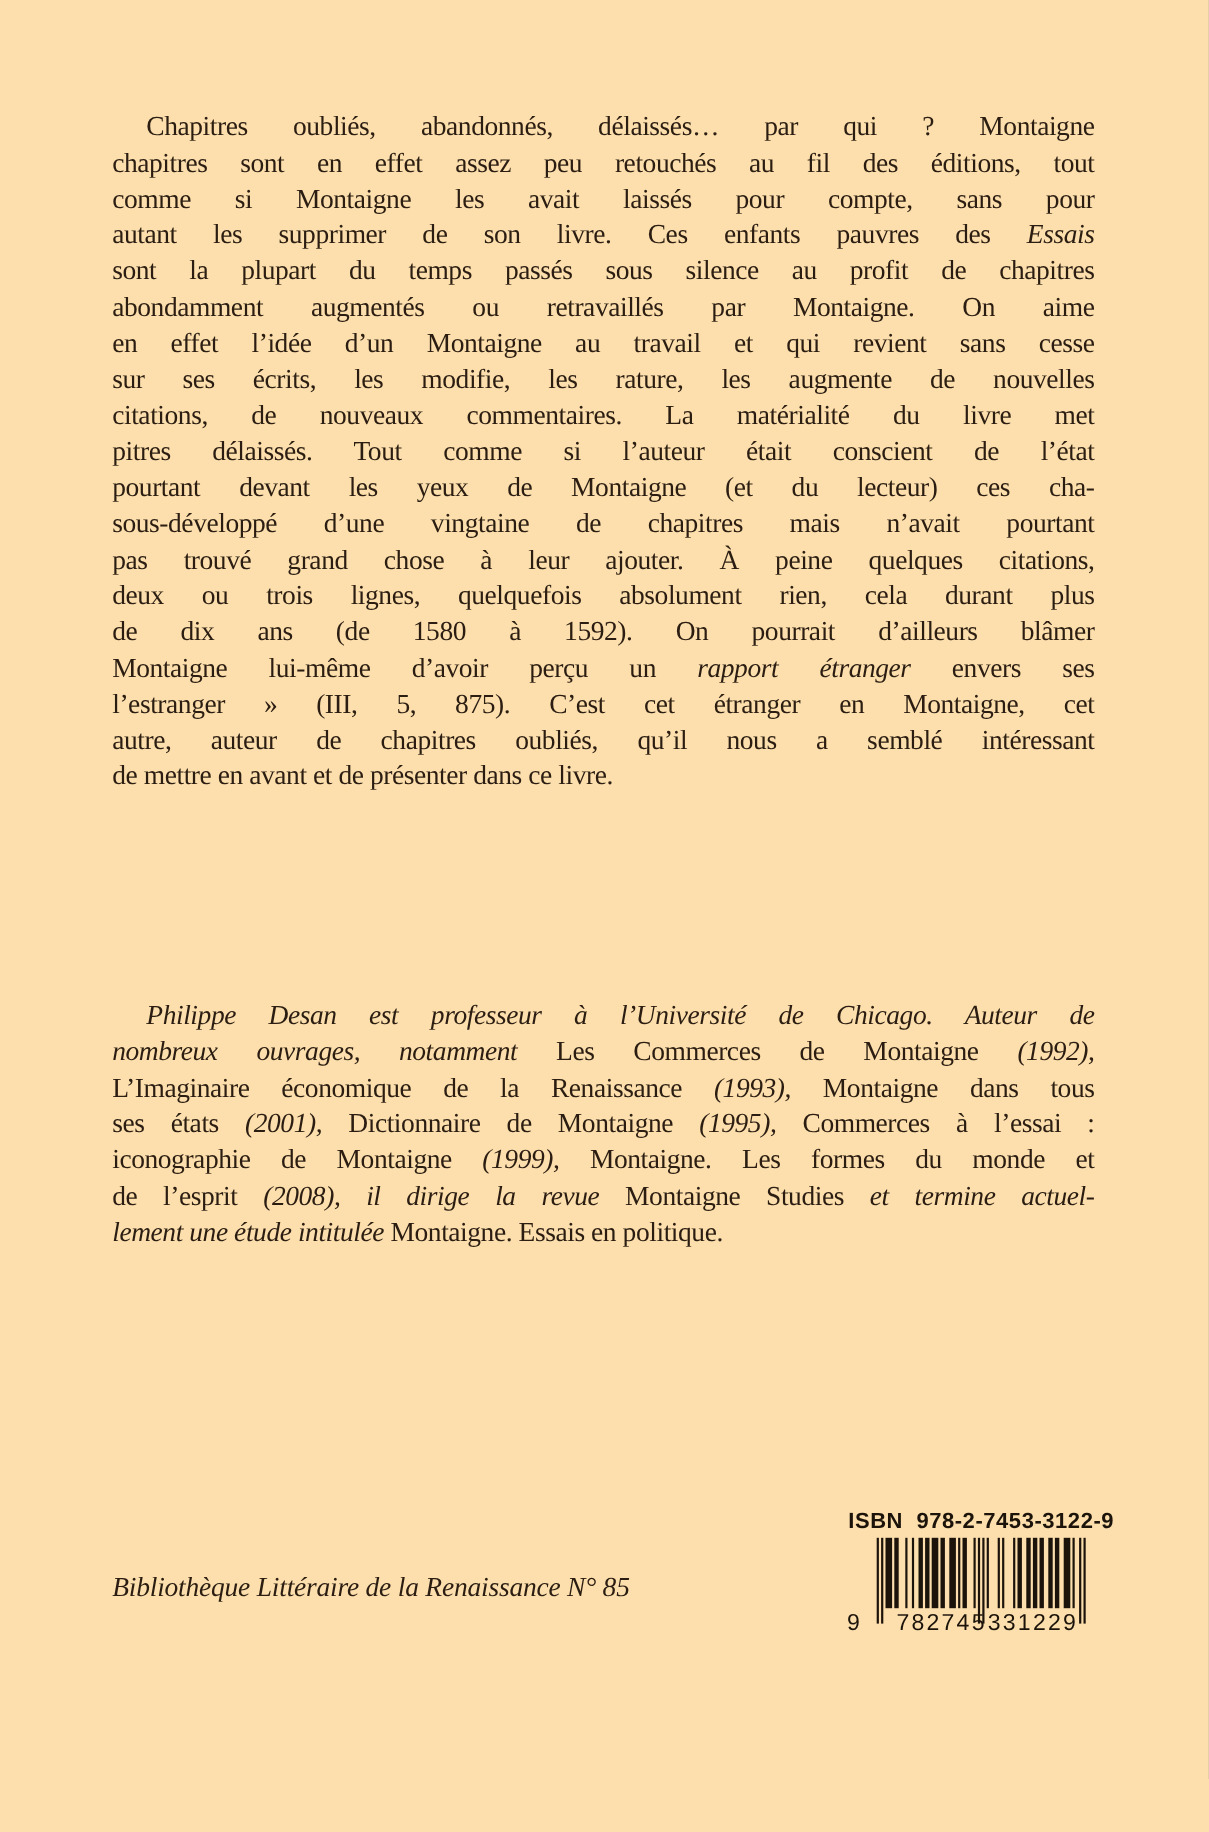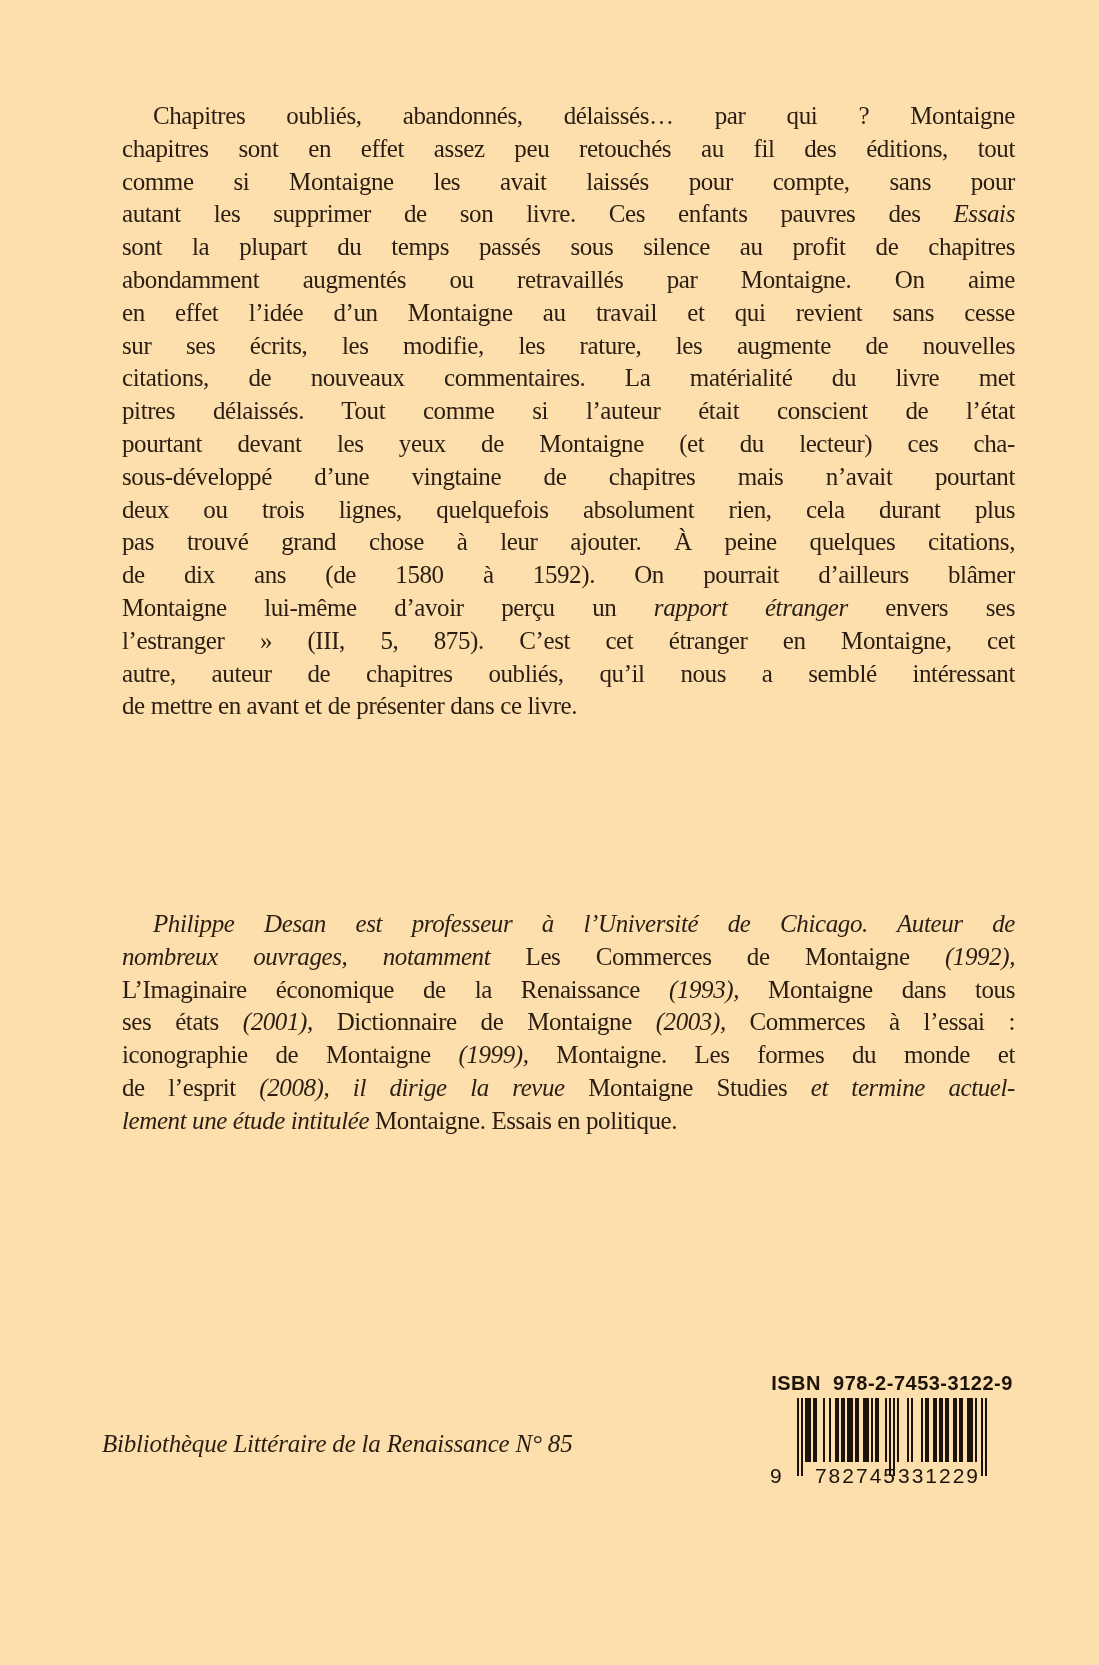--- a/index.html
+++ b/index.html
@@ -5,21 +5,21 @@
   :root{ --bg:#fcdfad; --ink:#2b1d11; --bc:#1c130a; }
   html,body{ margin:0; padding:0; background:#888; }
   .page{
     position:relative; width:1099px; height:1665px; margin:0 auto;
     background:var(--bg); color:var(--ink);
     font-family:"Liberation Serif","DejaVu Serif",serif;
     overflow:hidden;
   }
   .textblock{
     position:absolute; left:102px; width:893px;
-    font-size:25px; line-height:32.8px; letter-spacing:-0.4px;margin-left:20px;
+    font-size:25px; line-height:32.8px; letter-spacing:-0.4px;
   }
   .tline{ text-align:justify; text-align-last:justify; height:32.8px; }
   .tline.last{ text-align-last:left; }
   .tline.indent{ padding-left:31px; }
   .it{ font-style:italic; }
   #synopsis{ top:100px; }
   #bio{ top:908px; }
   .series{
     position:absolute; left:102px; top:1426px;
     font-style:italic; font-size:25px; line-height:35px;
@@ -56,34 +56,34 @@
       <div class="tline"><span>comme si Montaigne les avait laissés pour compte, sans pour</span></div>
       <div class="tline"><span>autant les supprimer de son livre. Ces enfants pauvres des </span><span class="it">Essais</span></div>
       <div class="tline"><span>sont la plupart du temps passés sous silence au profit de chapitres</span></div>
       <div class="tline"><span>abondamment augmentés ou retravaillés par Montaigne. On aime</span></div>
       <div class="tline"><span>en effet l’idée d’un Montaigne au travail et qui revient sans cesse</span></div>
       <div class="tline"><span>sur ses écrits, les modifie, les rature, les augmente de nouvelles</span></div>
       <div class="tline"><span>citations, de nouveaux commentaires. La matérialité du livre met</span></div>
       <div class="tline"><span>pitres délaissés. Tout comme si l’auteur était conscient de l’état</span></div>
       <div class="tline"><span>pourtant devant les yeux de Montaigne (et du lecteur) ces cha-</span></div>
       <div class="tline"><span>sous-développé d’une vingtaine de chapitres mais n’avait pourtant</span></div>
+      <div class="tline"><span>pas trouvé grand chose à leur ajouter. À peine quelques citations,</span></div>
       <div class="tline"><span>deux ou trois lignes, quelquefois absolument rien, cela durant plus</span></div>
-      <div class="tline"><span>pas trouvé grand chose à leur ajouter. À peine quelques citations,</span></div>
       <div class="tline"><span>de dix ans (de 1580 à 1592). On pourrait d’ailleurs blâmer</span></div>
       <div class="tline"><span>Montaigne lui-même d’avoir perçu un </span><span class="it">rapport étranger</span><span> envers ses</span></div>
       <div class="tline"><span>l’estranger » (III, 5, 875). C’est cet étranger en Montaigne, cet</span></div>
       <div class="tline"><span>autre, auteur de chapitres oubliés, qu’il nous a semblé intéressant</span></div>
       <div class="tline last"><span>de mettre en avant et de présenter dans ce livre.</span></div>
     </section>
 
   <section class="textblock" id="bio">
       <div class="tline indent"><span class="it">Philippe Desan est professeur à l’Université de Chicago. Auteur de</span></div>
       <div class="tline"><span class="it">nombreux ouvrages, notamment </span><span>Les Commerces de Montaigne </span><span class="it">(1992),</span></div>
       <div class="tline"><span>L’Imaginaire économique de la Renaissance </span><span class="it">(1993),</span><span> Montaigne dans tous</span></div>
-      <div class="tline"><span>ses états </span><span class="it">(2001),</span><span> Dictionnaire de Montaigne </span><span class="it">(2003),</span><span> Commerces à l’essai :</span></div>
+      <div class="tline"><span>ses états </span><span class="it">(2001),</span><span> Dictionnaire de Montaigne </span><span class="it">(1995),</span><span> Commerces à l’essai :</span></div>
       <div class="tline"><span>iconographie de Montaigne </span><span class="it">(1999),</span><span> Montaigne. Les formes du monde et</span></div>
       <div class="tline"><span>de l’esprit </span><span class="it">(2008), il dirige la revue </span><span>Montaigne Studies </span><span class="it">et termine actuel-</span></div>
       <div class="tline last"><span class="it">lement une étude intitulée </span><span>Montaigne. Essais en politique.</span></div>
     </section>
 
   <div class="series">
     <div>Bibliothèque Littéraire de la Renaissance N° 85</div>
   </div>
 
   <div class="isbn-label">ISBN&nbsp; 978-2-7453-3122-9</div>

